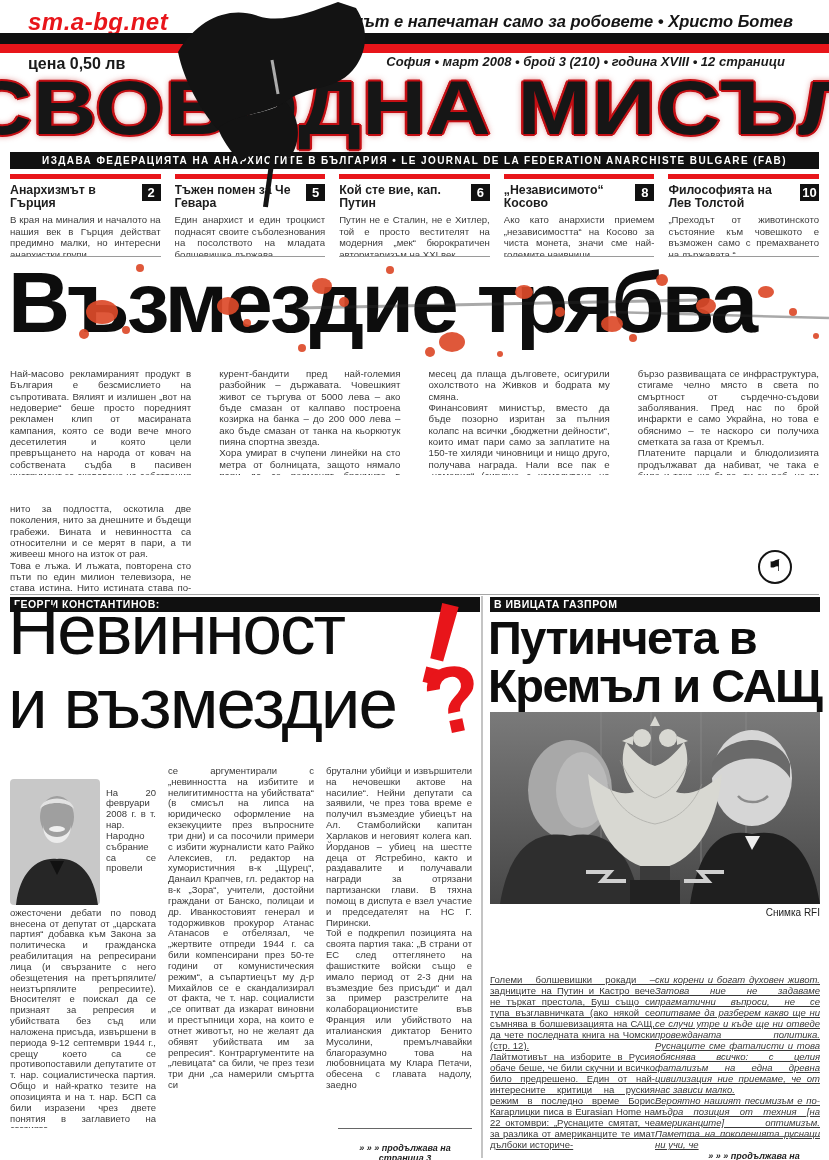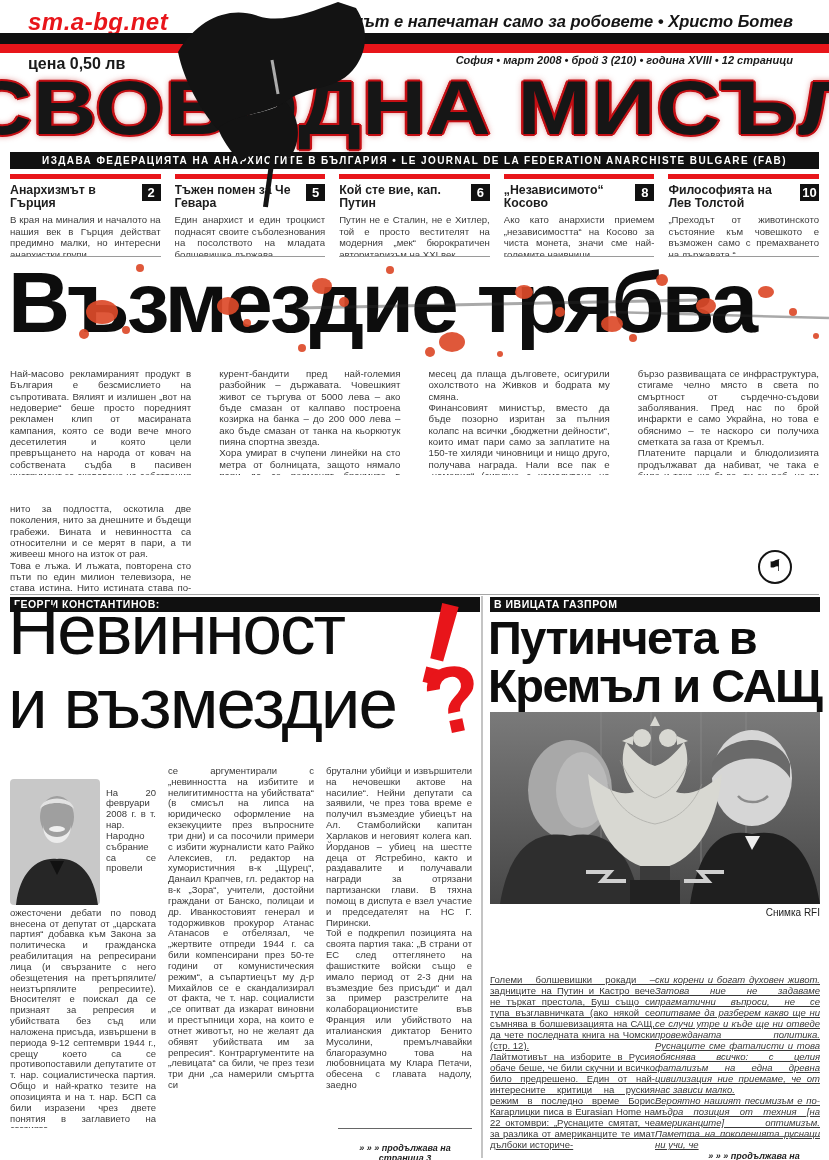--- a/index.html
+++ b/index.html
@@ -7,21 +7,21 @@
         font-family:"Liberation Sans",sans-serif;color:#383838;margin:0 auto;}
   .abs{position:absolute;}
 
   
   .site-link{left:28px;top:8px;font-size:24px;font-weight:bold;font-style:italic;
              color:#e8151a;border-bottom:3px solid #a16207;padding-bottom:1px;letter-spacing:.5px;}
   .motto{right:36px;top:12px;font-size:16.5px;font-weight:bold;font-style:italic;color:#151515;}
   .bar-black{left:0;top:33px;width:829px;height:11px;background:#101010;}
   .bar-red{left:0;top:44px;width:829px;height:9px;background:#e8151a;}
   .price{left:28px;top:55px;font-size:16px;font-weight:bold;color:#1a1a1a;}
-  .issue-info{right:36px;top:54px;font-size:11px;font-weight:bold;font-style:italic;color:#1a1a1a;}
+  .issue-info{right:44px;top:54px;font-size:13px;font-weight:bold;font-style:italic;color:#1a1a1a;}
   .flag-svg{left:160px;top:0;z-index:6;}
 
   .masthead{left:0;top:66px;width:829px;text-align:center;font-size:76px;line-height:84px;
             font-weight:bold;color:#161616;letter-spacing:1px;transform:scaleX(1.16);
             text-shadow:2px 0 0 #c40f14,-2px 0 0 #c40f14,0 2px 0 #c40f14,0 -2px 0 #c40f14,
                         1.4px 1.4px 0 #c40f14,-1.4px -1.4px 0 #c40f14,1.4px -1.4px 0 #c40f14,
                         -1.4px 1.4px 0 #c40f14,0 0 7px rgba(190,10,10,.75);white-space:nowrap;}
   .publisher-bar{left:10px;top:152px;width:809px;height:17px;background:#101010;color:#fff;
                  font-size:10px;font-weight:bold;letter-spacing:1.4px;line-height:17px;text-align:center;}
 

